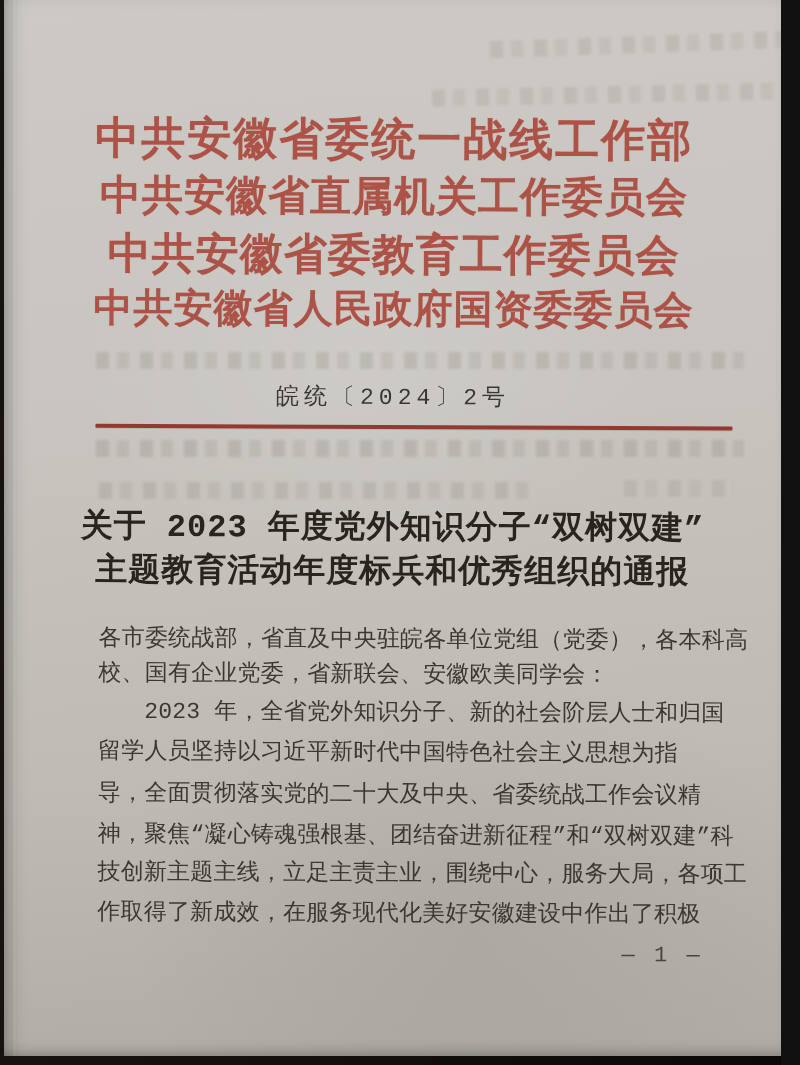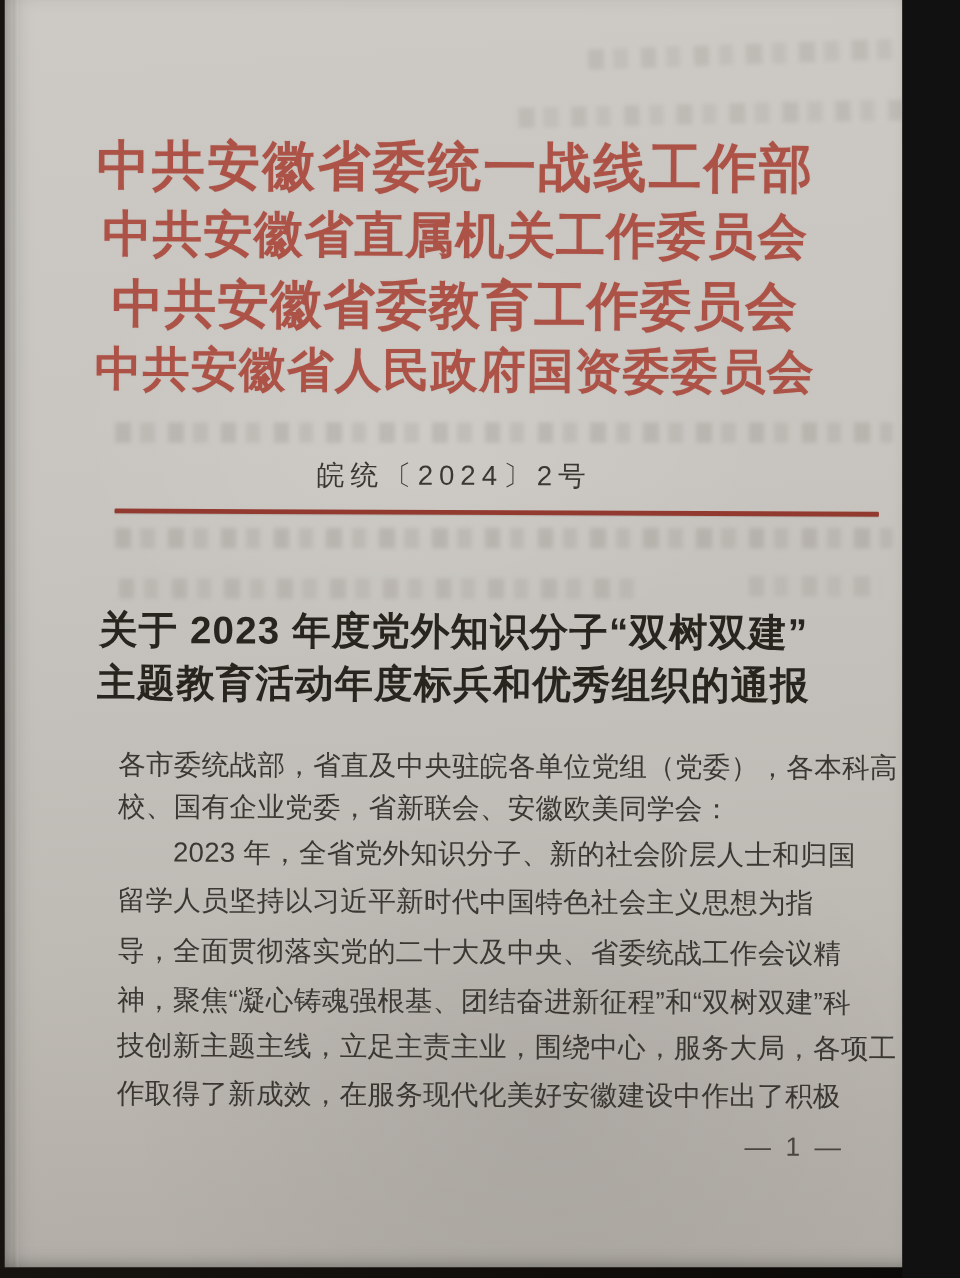--- a/index.html
+++ b/index.html
@@ -7,21 +7,22 @@
     --rule-red:#933a30;
     --ink-dark:#3a3732;
     --ink-body:#3b3833;
     --paper-light:#cdcac5;
     --paper-dark:#b0aca5;
   }
   html,body{margin:0;padding:0;background:#111;}
   .photo{
     position:relative;width:752px;height:1065px;overflow:hidden;
     background:linear-gradient(90deg,#171310,#0c0a08);
-    font-family:Liberation Sans, sans-serif;
+    font-family:Liberation Mono, monospace;
+    padding-left:29px;
   }
   .paper{
     position:absolute;left:4px;top:0;right:0;bottom:9px;
     background:
       radial-gradient(ellipse 420px 300px at 46% 34%, rgba(255,255,255,0.10), rgba(255,255,255,0) 70%),
       radial-gradient(ellipse 500px 380px at 60% 88%, rgba(0,0,0,0.06), rgba(0,0,0,0) 70%),
       linear-gradient(176deg, var(--paper-light) 0%, #c8c5c0 38%, #bebab4 72%, var(--paper-dark) 100%);
     box-shadow:inset 14px 0 22px -14px rgba(0,0,0,0.38), inset 0 -10px 16px -10px rgba(0,0,0,0.30);
   }
   .crease{

